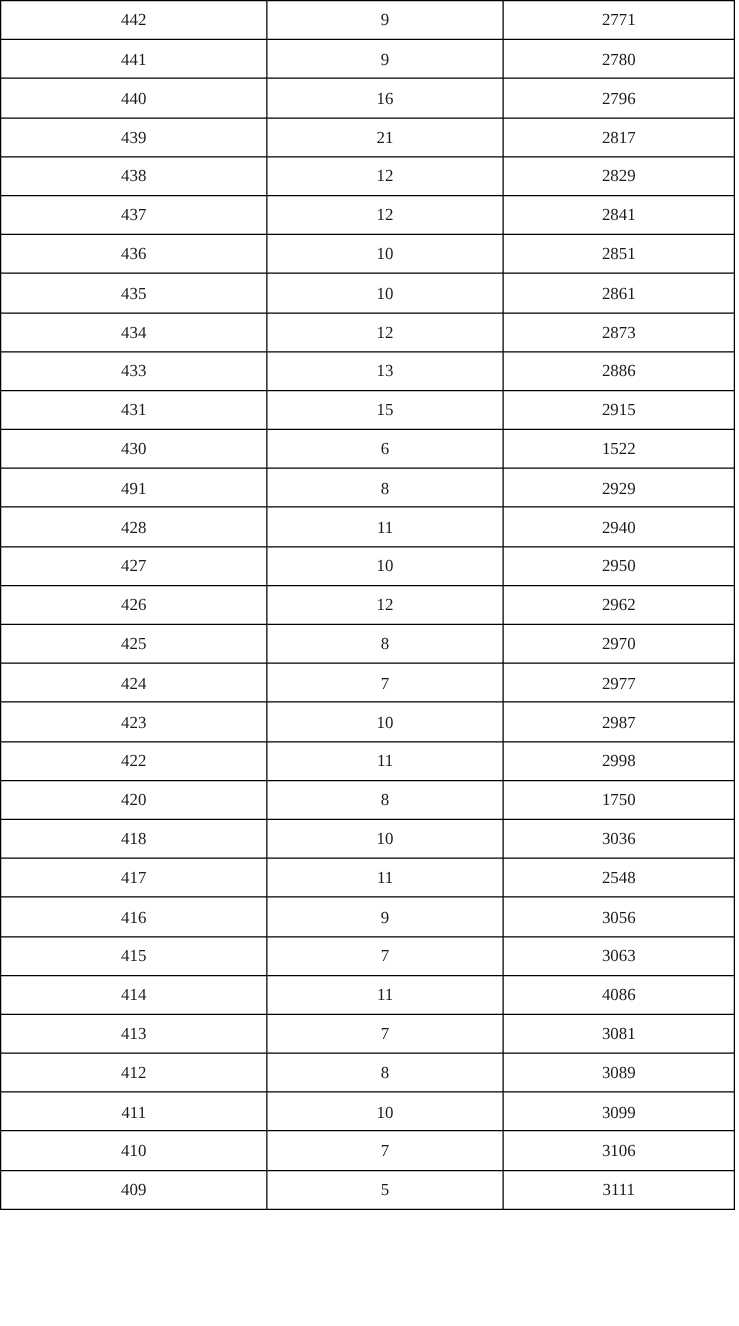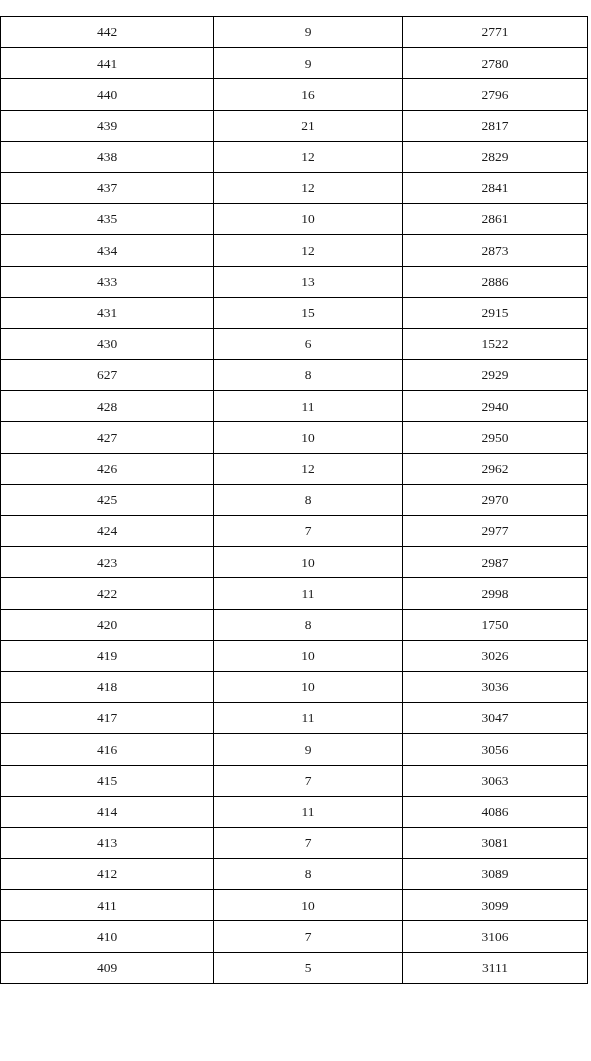--- a/index.html
+++ b/index.html
@@ -34,21 +34,21 @@
     padding: 0;
     white-space: nowrap;
   }
   #score-table td.col-score { width: 212px; }
   #score-table td.col-count { width: 188px; }
   #score-table td.col-cumulative { width: 184px; }
   
   #table-wrap {
     position: absolute;
     left: 0px;
-    top: 16px;
+    top: 0px;
   }
 </style>
 </head>
 <body>
 
 <div id="table-wrap">
   <table id="score-table">
     <tbody id="score-table-body">
         <tr>
           <td class="col-score">442</td>
@@ -74,20 +74,25 @@
           <td class="col-score">438</td>
           <td class="col-count">12</td>
           <td class="col-cumulative">2829</td>
         </tr>
         <tr>
           <td class="col-score">437</td>
           <td class="col-count">12</td>
           <td class="col-cumulative">2841</td>
         </tr>
         <tr>
+          <td class="col-score">436</td>
+          <td class="col-count">10</td>
+          <td class="col-cumulative">2851</td>
+        </tr>
+        <tr>
           <td class="col-score">435</td>
           <td class="col-count">10</td>
           <td class="col-cumulative">2861</td>
         </tr>
         <tr>
           <td class="col-score">434</td>
           <td class="col-count">12</td>
           <td class="col-cumulative">2873</td>
         </tr>
         <tr>
@@ -99,21 +104,21 @@
           <td class="col-score">431</td>
           <td class="col-count">15</td>
           <td class="col-cumulative">2915</td>
         </tr>
         <tr>
           <td class="col-score">430</td>
           <td class="col-count">6</td>
           <td class="col-cumulative">1522</td>
         </tr>
         <tr>
-          <td class="col-score">627</td>
+          <td class="col-score">491</td>
           <td class="col-count">8</td>
           <td class="col-cumulative">2929</td>
         </tr>
         <tr>
           <td class="col-score">428</td>
           <td class="col-count">11</td>
           <td class="col-cumulative">2940</td>
         </tr>
         <tr>
           <td class="col-score">427</td>
@@ -144,33 +149,28 @@
           <td class="col-score">422</td>
           <td class="col-count">11</td>
           <td class="col-cumulative">2998</td>
         </tr>
         <tr>
           <td class="col-score">420</td>
           <td class="col-count">8</td>
           <td class="col-cumulative">1750</td>
         </tr>
         <tr>
-          <td class="col-score">419</td>
-          <td class="col-count">10</td>
-          <td class="col-cumulative">3026</td>
-        </tr>
-        <tr>
           <td class="col-score">418</td>
           <td class="col-count">10</td>
           <td class="col-cumulative">3036</td>
         </tr>
         <tr>
           <td class="col-score">417</td>
           <td class="col-count">11</td>
-          <td class="col-cumulative">3047</td>
+          <td class="col-cumulative">2548</td>
         </tr>
         <tr>
           <td class="col-score">416</td>
           <td class="col-count">9</td>
           <td class="col-cumulative">3056</td>
         </tr>
         <tr>
           <td class="col-score">415</td>
           <td class="col-count">7</td>
           <td class="col-cumulative">3063</td>

